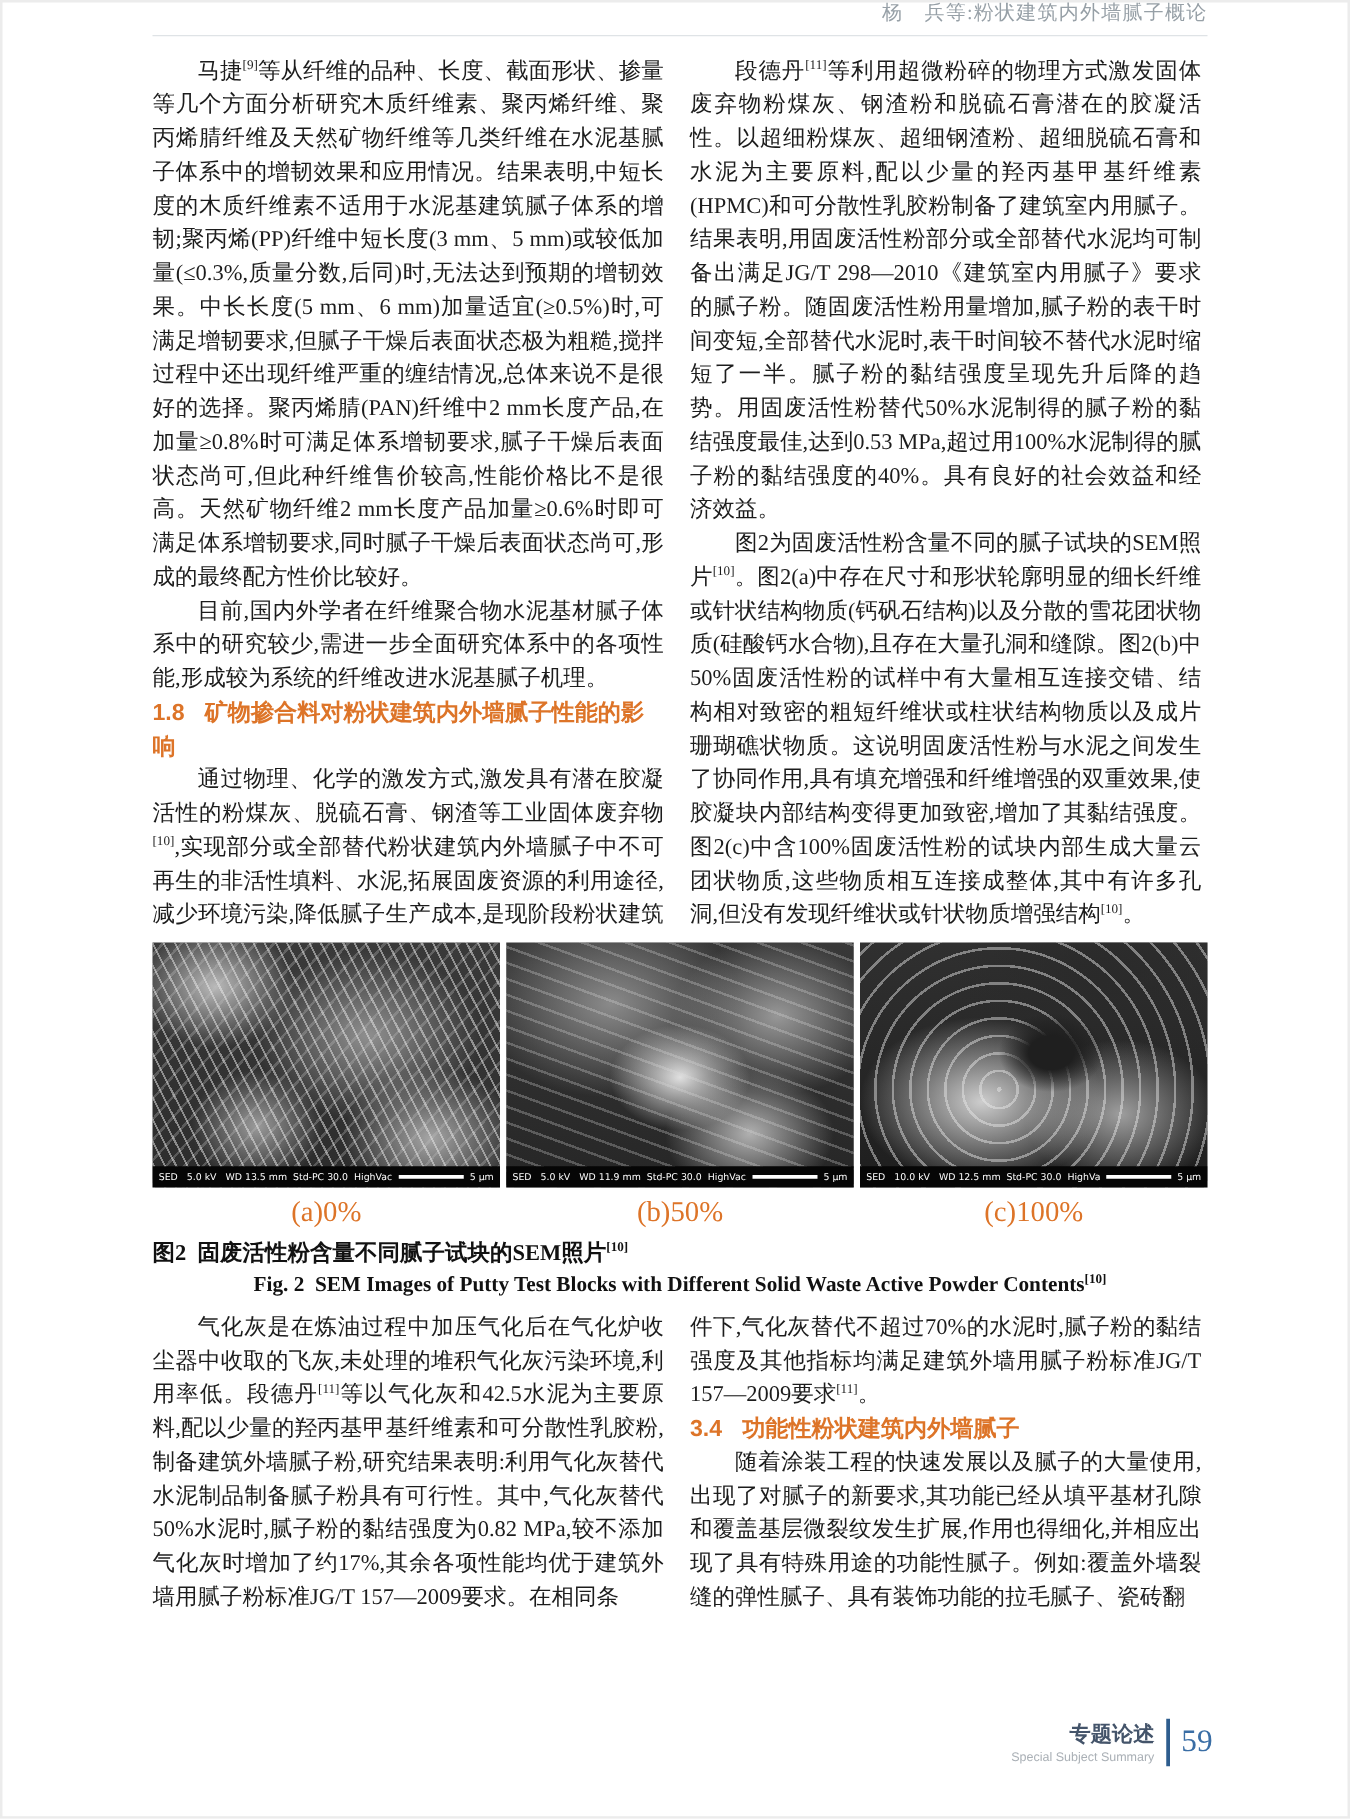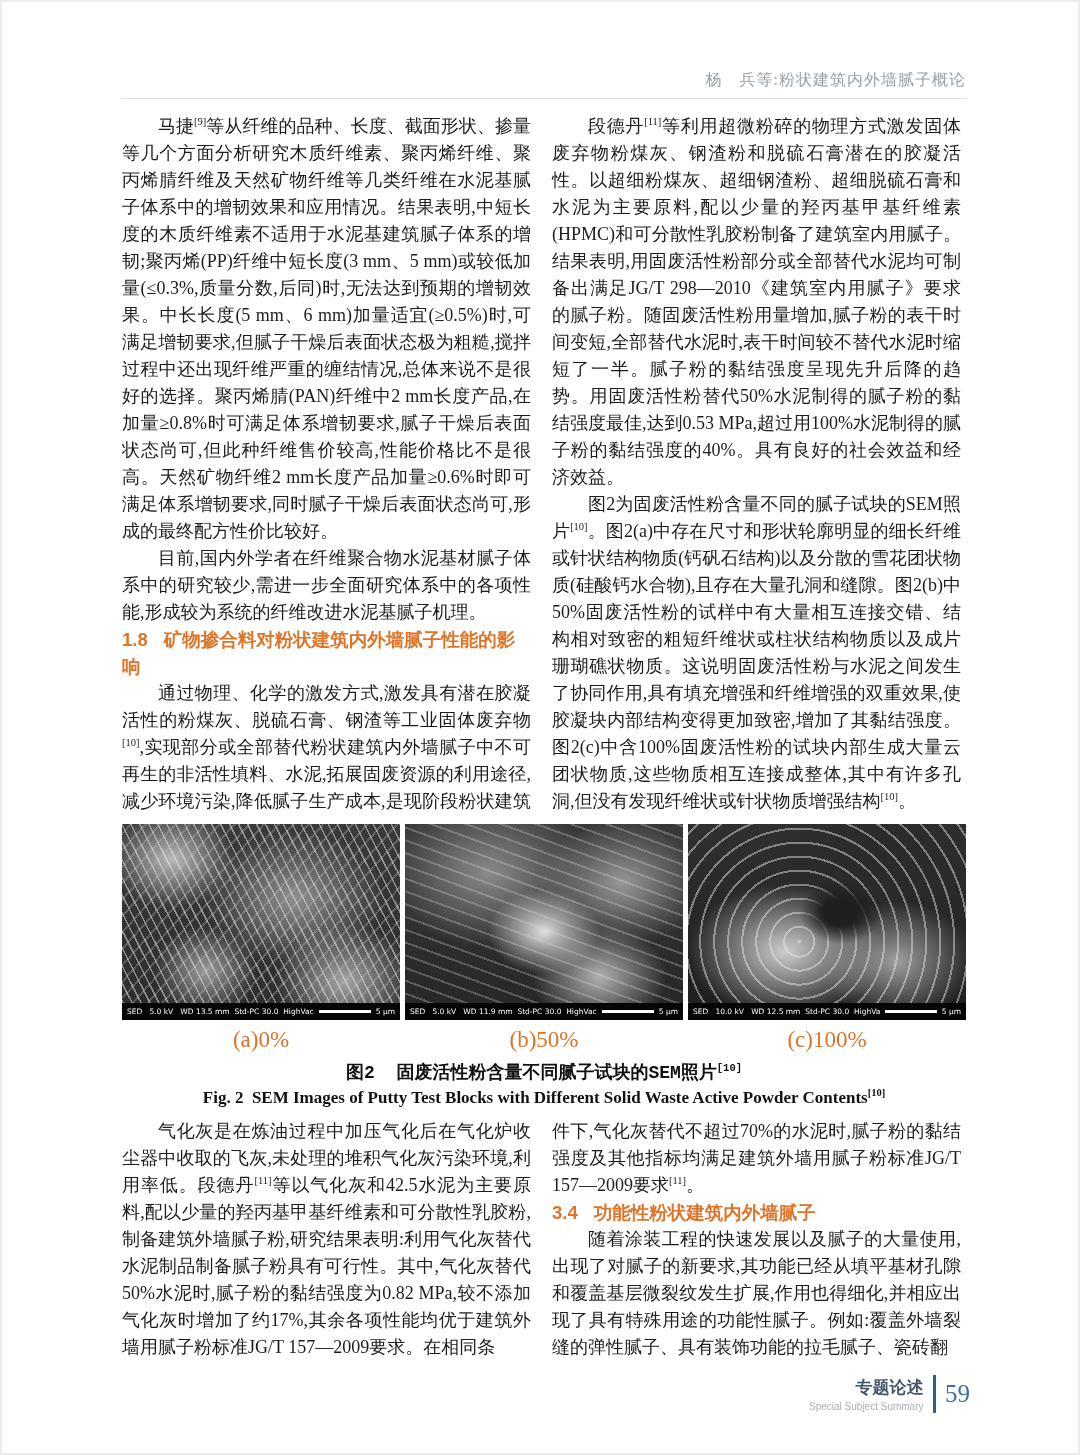--- a/index.html
+++ b/index.html
@@ -8,21 +8,20 @@
     width:1080px;height:1455px;
     background:#fff;
     box-shadow:inset 0 0 0 2px #ececec;
     font-family:"Liberation Serif", serif;
     color:#1c1c1c;
     overflow:hidden;
     box-sizing:border-box;
     padding:0 114px 0 122px;
   }
   .running-head{
-    padding-top:70px;
     text-align:right;
     color:#97a0a7;
     font-size:16px;
     letter-spacing:1px;
   }
   .head-rule{
     border-bottom:1.5px solid #dfe3e6;
     margin-top:7px;
   }
   .cols{display:flex;gap:21px;}
@@ -84,22 +83,22 @@
   }
   .sem-meta{flex:1;white-space:pre;overflow:hidden;}
   .scale-line{width:52px;height:3px;background:#fff;flex:none;}
   .sem-scale{flex:none;}
   .panel-labels{display:flex;gap:5px;margin-top:7px;}
   .panel-label{
     width:278px;text-align:center;
     color:#DD7428;font-size:23px;
   }
   .cap-cn{
-    text-align:center;font-weight:bold;font-size:18px;margin-top:7px;
-    font-family:Liberation Mono, monospace;color:#111;
+    font-weight:bold;font-size:18px;margin-top:7px;
+    font-family:Liberation Serif, serif;color:#111;
   }
   .cap-en{
     text-align:center;font-weight:bold;font-size:17px;margin-top:4px;
     font-family:"Liberation Serif", serif;color:#111;
   }
   
   .footer{
     position:absolute;right:110px;bottom:42px;
     display:flex;align-items:center;gap:9px;justify-content:center;
   }

